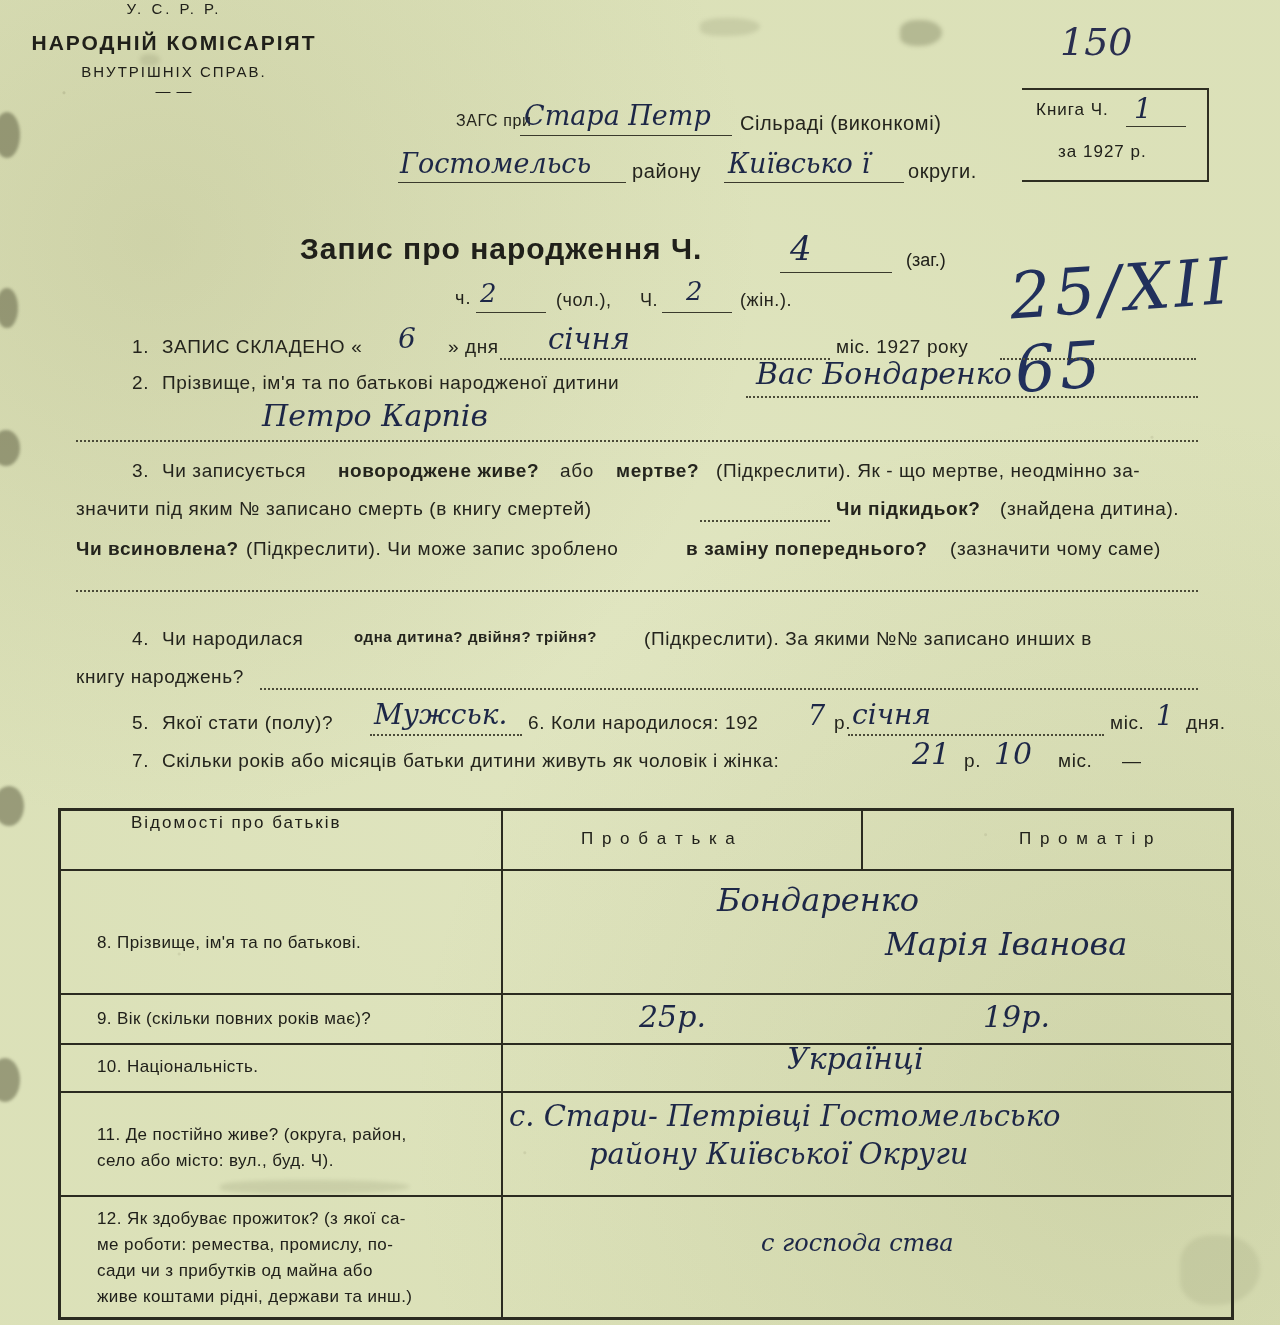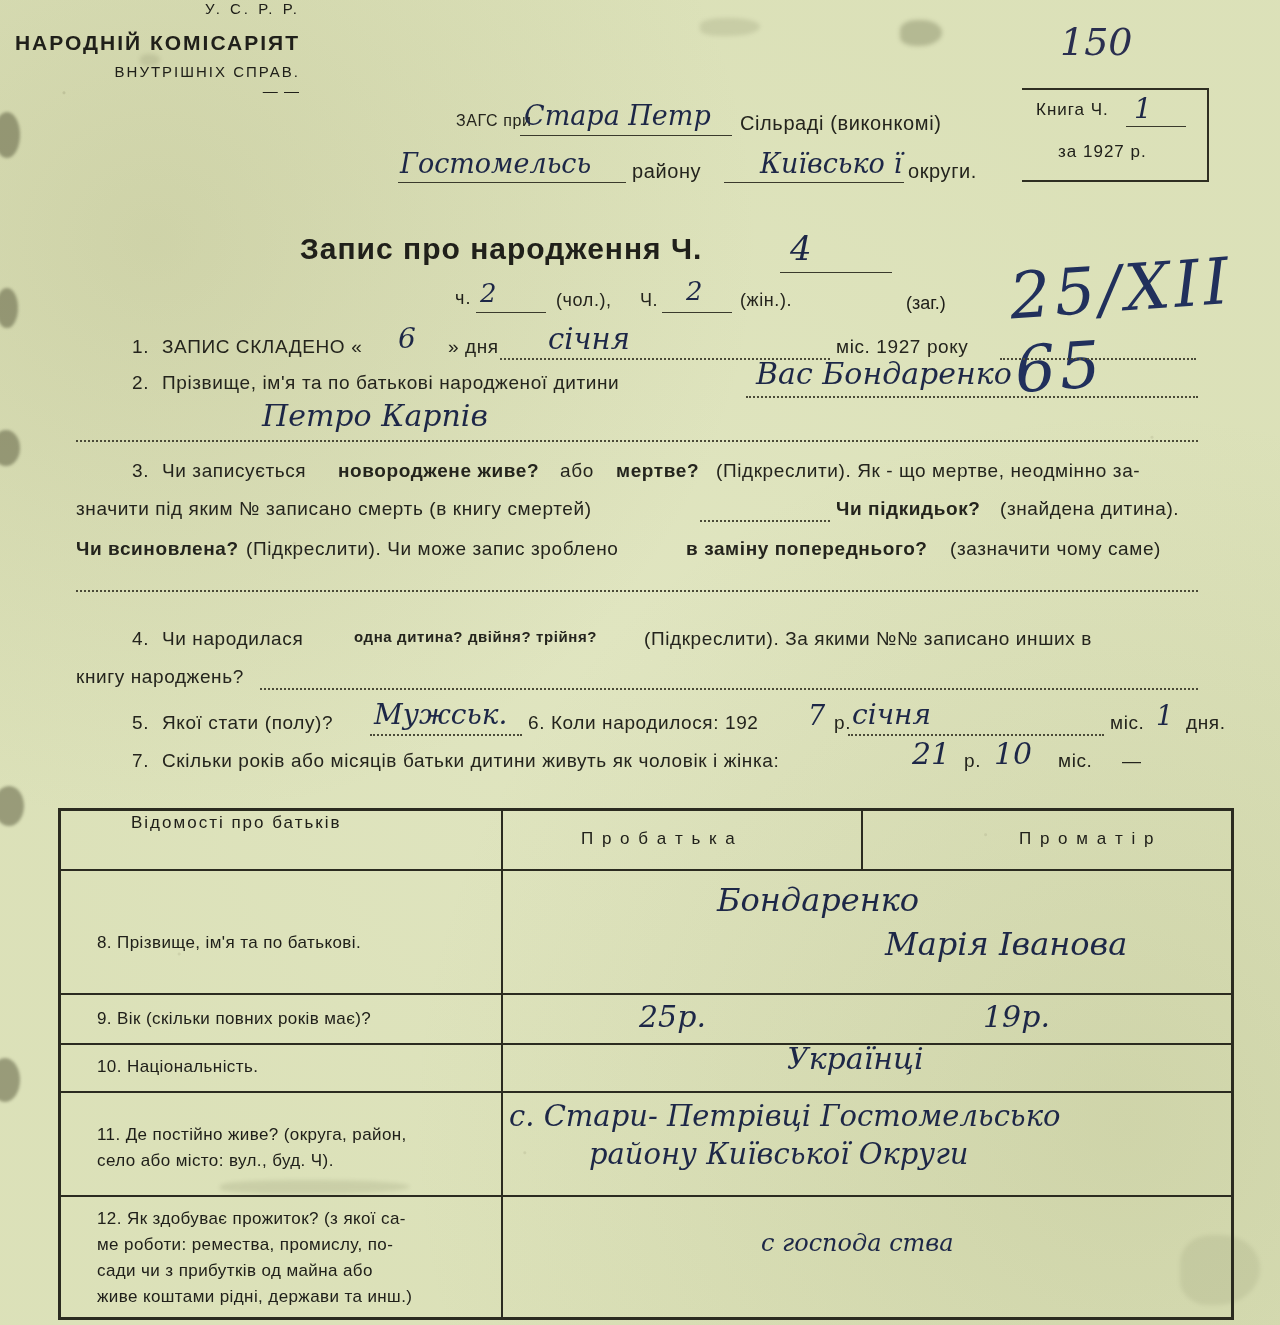--- a/index.html
+++ b/index.html
@@ -75,21 +75,21 @@
     border-bottom: 2px dotted #4a4a38;
     height: 0;
   }
   .rule {
     position: absolute;
     border-bottom: 1px solid #3a3a2c;
     height: 0;
   }
 
   
-  #hdr-left { left: 80px; top: 100px; width: 300px; text-align: right; }
+  #hdr-left { left: 80px; top: 100px; width: 300px; text-align: center; padding-left: 24px; }
   #hdr-left .l1 { font-size: 15px; letter-spacing: 3px; }
   #hdr-left .l2 { font-size: 21px; font-weight: bold; letter-spacing: 2px; margin-top: 14px; }
   #hdr-left .l3 { font-size: 15px; letter-spacing: 2px; margin-top: 8px; }
   #hdr-left .dash { font-size: 15px; letter-spacing: 1px; margin-top: 2px; }
 
   
   #book-box {
     position: absolute;
     left: 1022px; top: 88px; width: 185px; height: 90px;
     border-top: 2px solid #2f2f22;
@@ -98,21 +98,21 @@
     border-left: none;
   }
   #book-box .bl1 { position: absolute; left: 14px; top: 10px; font-size: 17px; letter-spacing: 1px;}
   #book-box .bl2 { position: absolute; left: 36px; top: 52px; font-size: 17px; letter-spacing: 1px;}
 
   
   #title {
     position: absolute; left: 300px; top: 232px;
     font-size: 30px; font-weight: bold; letter-spacing: 1px;
   }
-  #title-sub { position: absolute; left: 745px; top: 250px; font-size: 18px; margin-top: 43px; }
+  #title-sub { position: absolute; left: 745px; top: 250px; font-size: 18px; }
   #ch-line { position: absolute; left: 455px; top: 288px; font-size: 18px; letter-spacing: 1px;}
 
   
   #table {
     position: absolute;
     left: 58px; top: 808px; width: 1176px; height: 512px;
     border: 3px solid #2b2b20;
     box-sizing: border-box;
   }
   .tline-h { position: absolute; left: 0; right: 0; border-bottom: 2px solid #2b2b20; }
@@ -161,21 +161,21 @@
   </div>
 
   <div class="p" style="left:412px; top:112px; font-size:16px;margin-left:44px;">ЗАГС при</div>
   <div class="hw" style="left:524px; top:100px; font-size:27px;">Стара Петр</div>
   <div class="rule" style="left:520px; top:135px; width:212px;"></div>
   <div class="p" style="left:740px; top:112px; font-size:20px;">Сільраді  (виконкомі)</div>
 
   <div class="hw" style="left:400px; top:148px; font-size:27px;">Гостомельсь</div>
   <div class="rule" style="left:398px; top:182px; width:228px;"></div>
   <div class="p" style="left:632px; top:160px; font-size:20px;">району</div>
-  <div class="hw" style="left:728px; top:148px; font-size:27px;margin-left:32px;">Київсько ї</div>
+  <div class="hw" style="left:728px; top:148px; font-size:27px;">Київсько ї</div>
   <div class="rule" style="left:724px; top:182px; width:180px;"></div>
   <div class="p" style="left:908px; top:160px; font-size:20px;">округи.</div>
 
   <div id="book-box">
     <div class="bl1">Книга Ч.</div>
     <div class="hw" style="left:112px; top:2px; font-size:28px;">1</div>
     <div class="rule" style="left:104px; top:36px; width:60px;"></div>
     <div class="bl2">за 1927 р.</div>
   </div>
 

